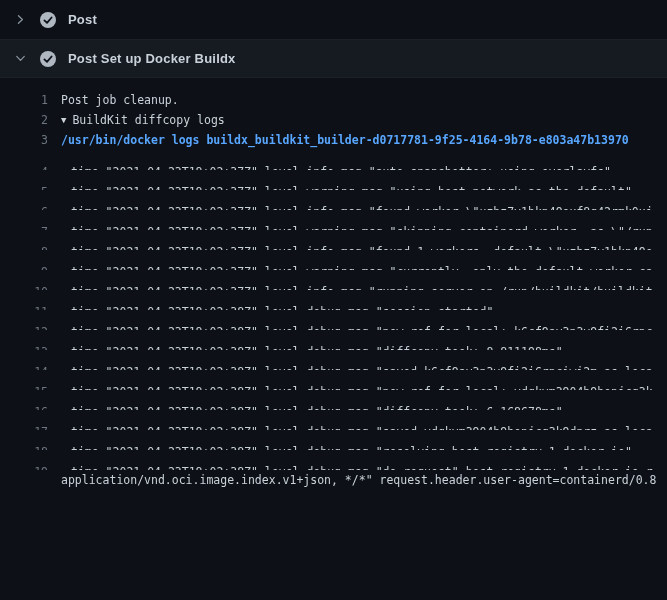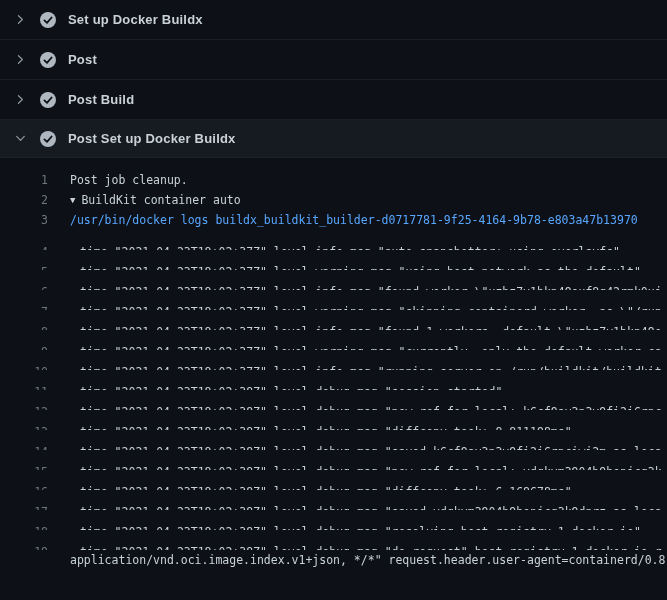--- a/index.html
+++ b/index.html
@@ -26,91 +26,63 @@
   .chev svg{display:block}
   .chev.expanded svg{transform:rotate(90deg)}
   .check{width:16px;height:16px;margin-right:12px;color:var(--check)}
   .check svg{display:block}
   .step-label{color:var(--label);font-size:13px;font-weight:600;letter-spacing:.2px}
 
   .log{padding-top:12px;font-family:"DejaVu Sans Mono","Liberation Mono",monospace;
     font-size:11.5px;color:var(--logtext)}
   .log-line{display:flex;height:20px;line-height:20px;white-space:pre;overflow:hidden}
   .ln{flex:0 0 48px;text-align:right;color:var(--linenum);cursor:pointer}
-  .lt{margin-left:22px;flex:1;overflow:hidden}
+  .lt{margin-left:13px;flex:1;overflow:hidden}
   .log-line.log .lt{padding-left:10px}
-  .log-line.command .lt{color:var(--command);font-weight:normal}
+  .log-line.command .lt{color:var(--command);font-weight:bold}
   .log-line.group{cursor:pointer}
   .tri{font-size:9px;color:var(--label);margin-right:6px;vertical-align:1px}
 </style>
 </head>
 <body>
 
 <div class="page">
   <div class="steps">
       <div class="step-row">
         <span class="chev">
           <svg width="11" height="11" viewBox="0 0 16 16">
             <path d="M5 2.5 L10.8 8 L5 13.5" fill="none" stroke="currentColor" stroke-width="1.8" stroke-linecap="round" stroke-linejoin="round"></path>
           </svg>
         </span>
         <span class="check">
           <svg width="16" height="16" viewBox="0 0 16 16">
             <circle cx="8" cy="8" r="8" fill="currentColor"></circle>
             <path d="M4.4 8.4 L7 10.8 L11.6 5.5" fill="none" stroke="var(--bg)" stroke-width="1.8" stroke-linecap="round" stroke-linejoin="round"></path>
           </svg>
         </span>
-        <span class="step-label">Set up Docker Buildx</span>
-      </div>
-      <div class="step-row">
-        <span class="chev">
-          <svg width="11" height="11" viewBox="0 0 16 16">
-            <path d="M5 2.5 L10.8 8 L5 13.5" fill="none" stroke="currentColor" stroke-width="1.8" stroke-linecap="round" stroke-linejoin="round"></path>
-          </svg>
-        </span>
-        <span class="check">
-          <svg width="16" height="16" viewBox="0 0 16 16">
-            <circle cx="8" cy="8" r="8" fill="currentColor"></circle>
-            <path d="M4.4 8.4 L7 10.8 L11.6 5.5" fill="none" stroke="var(--bg)" stroke-width="1.8" stroke-linecap="round" stroke-linejoin="round"></path>
-          </svg>
-        </span>
         <span class="step-label">Post</span>
-      </div>
-      <div class="step-row">
-        <span class="chev">
-          <svg width="11" height="11" viewBox="0 0 16 16">
-            <path d="M5 2.5 L10.8 8 L5 13.5" fill="none" stroke="currentColor" stroke-width="1.8" stroke-linecap="round" stroke-linejoin="round"></path>
-          </svg>
-        </span>
-        <span class="check">
-          <svg width="16" height="16" viewBox="0 0 16 16">
-            <circle cx="8" cy="8" r="8" fill="currentColor"></circle>
-            <path d="M4.4 8.4 L7 10.8 L11.6 5.5" fill="none" stroke="var(--bg)" stroke-width="1.8" stroke-linecap="round" stroke-linejoin="round"></path>
-          </svg>
-        </span>
-        <span class="step-label">Post Build</span>
       </div>
       <div class="step-row expanded">
         <span class="chev expanded">
           <svg width="11" height="11" viewBox="0 0 16 16">
             <path d="M5 2.5 L10.8 8 L5 13.5" fill="none" stroke="currentColor" stroke-width="1.8" stroke-linecap="round" stroke-linejoin="round"></path>
           </svg>
         </span>
         <span class="check">
           <svg width="16" height="16" viewBox="0 0 16 16">
             <circle cx="8" cy="8" r="8" fill="currentColor"></circle>
             <path d="M4.4 8.4 L7 10.8 L11.6 5.5" fill="none" stroke="var(--bg)" stroke-width="1.8" stroke-linecap="round" stroke-linejoin="round"></path>
           </svg>
         </span>
         <span class="step-label">Post Set up Docker Buildx</span>
       </div>
     </div>
   <div class="log">
       <div class="log-line plain"><span class="ln">1</span><span class="lt">Post job cleanup.</span></div>
-      <div class="log-line group"><span class="ln">2</span><span class="lt"><span class="tri">▼</span><span>BuildKit container auto</span></span></div>
+      <div class="log-line group"><span class="ln">2</span><span class="lt"><span class="tri">▼</span><span>BuildKit diffcopy logs</span></span></div>
       <div class="log-line command"><span class="ln">3</span><span class="lt">/usr/bin/docker logs buildx_buildkit_builder-d0717781-9f25-4164-9b78-e803a47b13970</span></div>
       <div class="log-line log"><span class="ln">4</span><span class="lt">time="2021-04-23T18:02:37Z" level=info msg="auto snapshotter: using overlayfs"</span></div>
       <div class="log-line log"><span class="ln">5</span><span class="lt">time="2021-04-23T18:02:37Z" level=warning msg="using host network as the default"</span></div>
       <div class="log-line log"><span class="ln">6</span><span class="lt">time="2021-04-23T18:02:37Z" level=info msg="found worker \"uzhz7y1bkp49oxf8q42rmk0xj</span></div>
       <div class="log-line log"><span class="ln">7</span><span class="lt">time="2021-04-23T18:02:37Z" level=warning msg="skipping containerd worker, as \"/run</span></div>
       <div class="log-line log"><span class="ln">8</span><span class="lt">time="2021-04-23T18:02:37Z" level=info msg="found 1 workers, default=\"uzhz7y1bkp49o</span></div>
       <div class="log-line log"><span class="ln">9</span><span class="lt">time="2021-04-23T18:02:37Z" level=warning msg="currently, only the default worker ca</span></div>
       <div class="log-line log"><span class="ln">10</span><span class="lt">time="2021-04-23T18:02:37Z" level=info msg="running server on /run/buildkit/buildkit</span></div>
       <div class="log-line log"><span class="ln">11</span><span class="lt">time="2021-04-23T18:02:38Z" level=debug msg="session started"</span></div>
       <div class="log-line log"><span class="ln">12</span><span class="lt">time="2021-04-23T18:02:38Z" level=debug msg="new ref for local: k6cf9av3n3y9fi2i6rpc</span></div>

